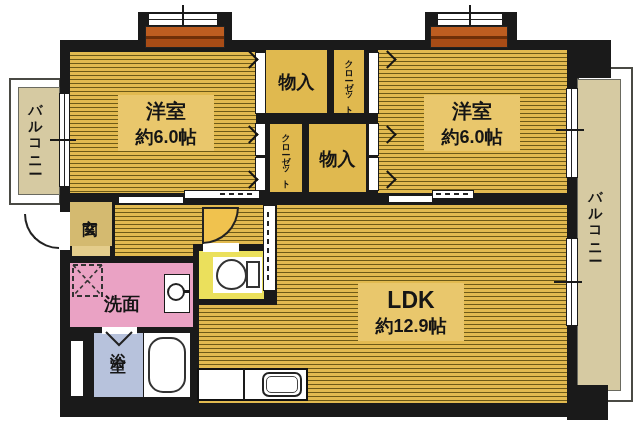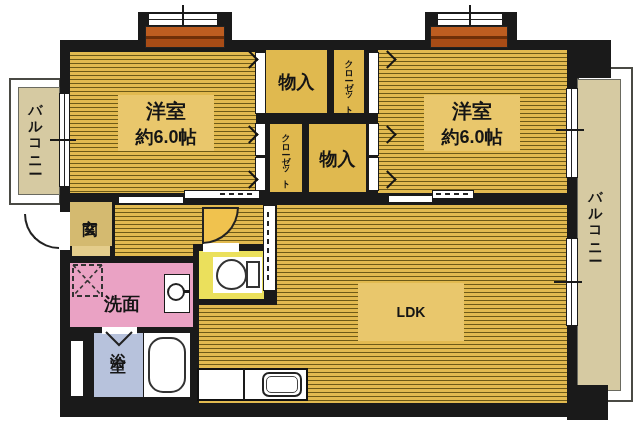--- a/index.html
+++ b/index.html
@@ -136,21 +136,22 @@
 
   <div class="patch" style="left:118px;top:95px;width:96px;height:56px;">
     <div style="font-size:20px;">洋室</div>
     <div style="font-size:18px;">約6.0帖</div>
   </div>
   <div class="patch" style="left:424px;top:95px;width:96px;height:56px;">
     <div style="font-size:20px;">洋室</div>
     <div style="font-size:18px;">約6.0帖</div>
   </div>
   <div class="patch" style="left:358px;top:283px;width:106px;height:58px;">
-    <div style="font-size:14px;">LDK</div>
+    <div style="font-size:23px;">LDK</div>
+    <div style="font-size:18px;">約12.9帖</div>
   </div>
 
   <div class="abs" style="left:266px;top:70px;width:61px;text-align:center;font-size:18px;">物入</div>
   <div class="abs" style="left:309px;top:147px;width:57px;text-align:center;font-size:18px;">物入</div>
   <div class="abs vtext" style="left:344px;top:53px;font-size:9px;letter-spacing:1px;">クローゼット</div>
   <div class="abs vtext" style="left:281px;top:127px;font-size:9px;letter-spacing:1px;">クローゼット</div>
 
   <div class="abs vtext" style="left:83px;top:207px;font-size:15px;letter-spacing:3px;">玄関</div>
   <div class="abs" style="left:104px;top:292px;font-size:18px;">洗面</div>
   <div class="abs vtext" style="left:110px;top:340px;font-size:16px;letter-spacing:3px;">浴室</div>

